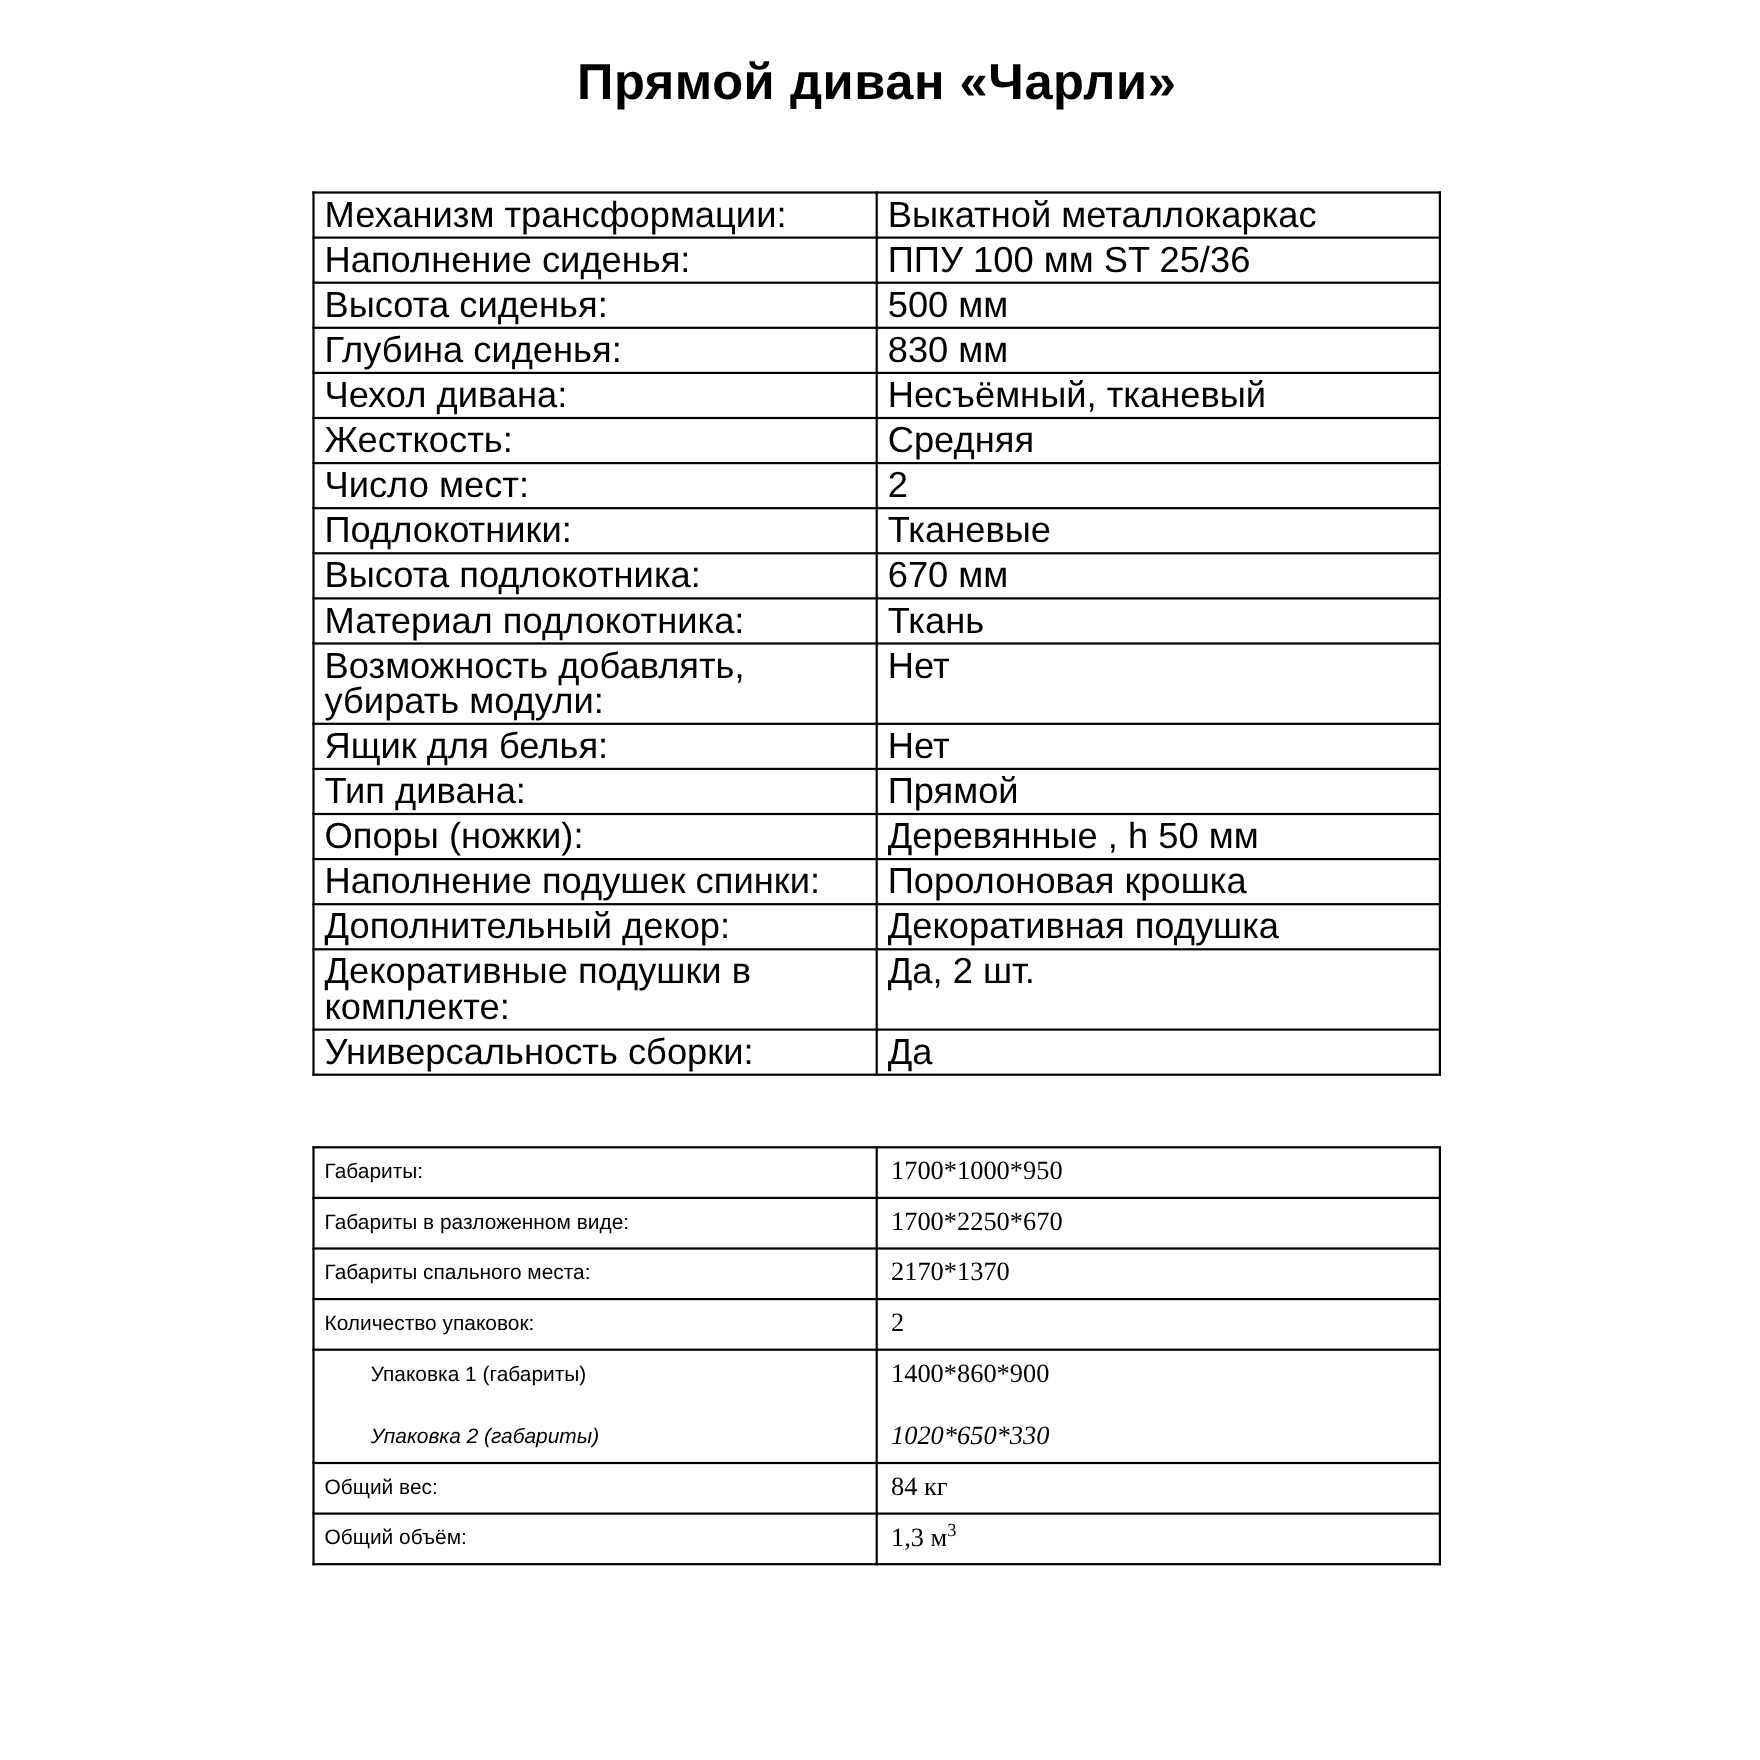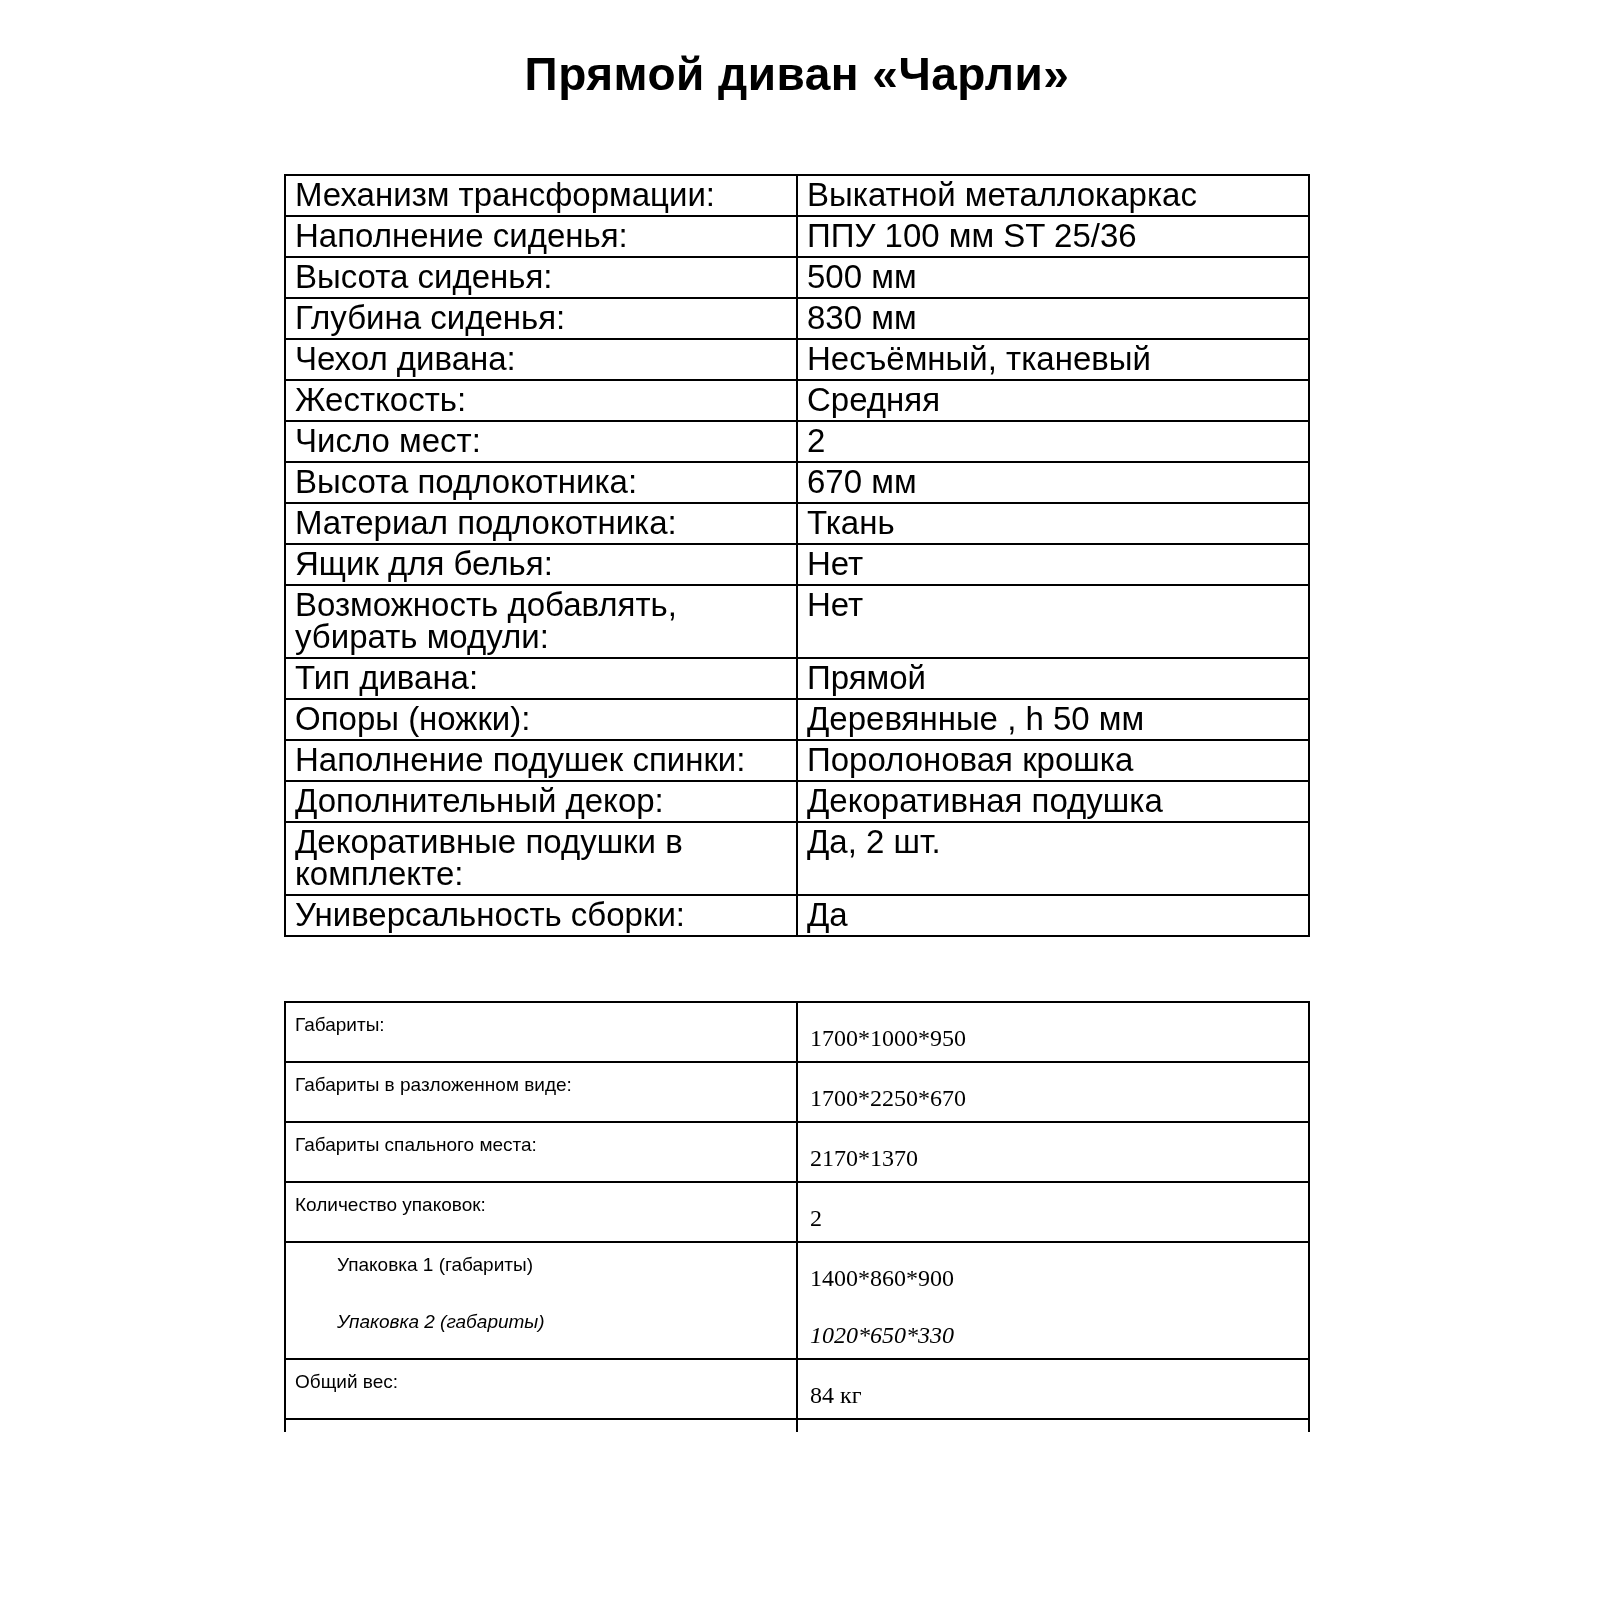--- a/index.html
+++ b/index.html
@@ -52,21 +52,21 @@
   #dimensions-table { margin-top: 64px; }
   #dimensions-table td.label-cell {
     font-size: 19px;
     line-height: 30px;
     padding: 7px 6px 4px 9px;
   }
   #dimensions-table td.value-cell {
     font-family: "Liberation Serif", serif;
     font-size: 24px;
     line-height: 30px;
-    padding: 20px 6px 8px 12px;
+    padding: 6px 6px 8px 12px;
   }
   .group-line + .group-line { margin-top: 27px; font-style: italic; }
   .indent { padding-left: 42px; }
   sup { font-size: 70%; line-height: 0; }
 </style>
 </head>
 <body>
 
 <div class="page">
   <div class="content">
@@ -101,33 +101,37 @@
           </tr>
           <tr>
             <td class="label-cell">Жесткость:</td>
             <td class="value-cell">Средняя</td>
           </tr>
           <tr>
             <td class="label-cell">Число мест:</td>
             <td class="value-cell">2</td>
           </tr>
           <tr>
+            <td class="label-cell">Подлокотники:</td>
+            <td class="value-cell">Тканевые</td>
+          </tr>
+          <tr>
             <td class="label-cell">Высота подлокотника:</td>
             <td class="value-cell">670 мм</td>
           </tr>
           <tr>
             <td class="label-cell">Материал подлокотника:</td>
             <td class="value-cell">Ткань</td>
           </tr>
           <tr>
+            <td class="label-cell">Возможность добавлять, убирать модули:</td>
+            <td class="value-cell">Нет</td>
+          </tr>
+          <tr>
             <td class="label-cell">Ящик для белья:</td>
-            <td class="value-cell">Нет</td>
-          </tr>
-          <tr>
-            <td class="label-cell">Возможность добавлять, убирать модули:</td>
             <td class="value-cell">Нет</td>
           </tr>
           <tr>
             <td class="label-cell">Тип дивана:</td>
             <td class="value-cell">Прямой</td>
           </tr>
           <tr>
             <td class="label-cell">Опоры (ножки):</td>
             <td class="value-cell">Деревянные , h 50 мм</td>
           </tr>

